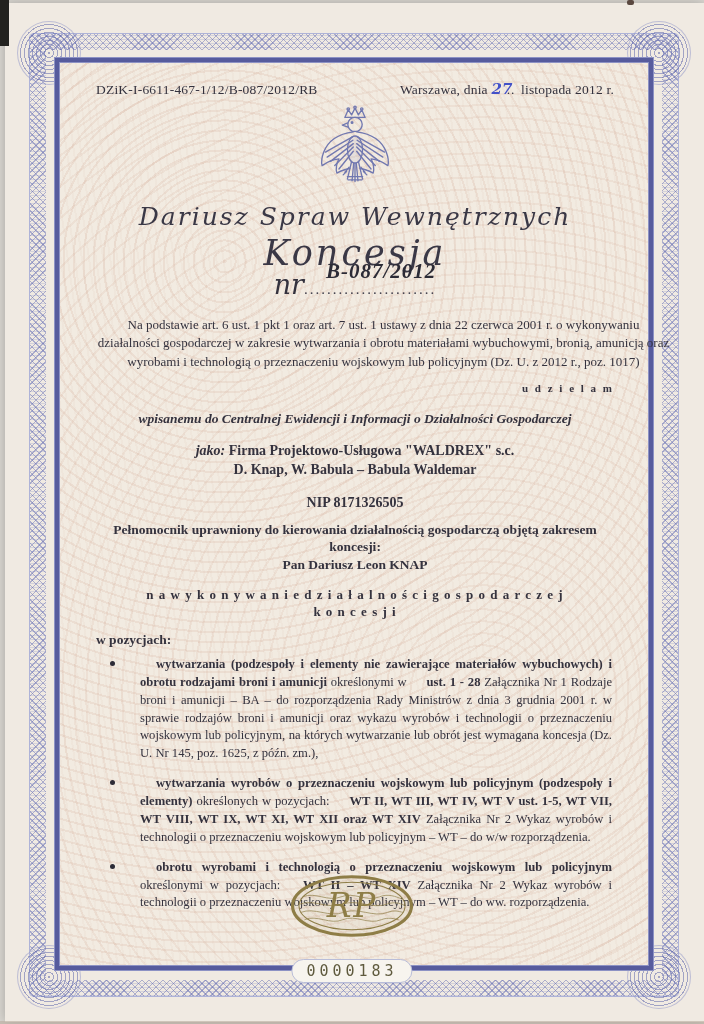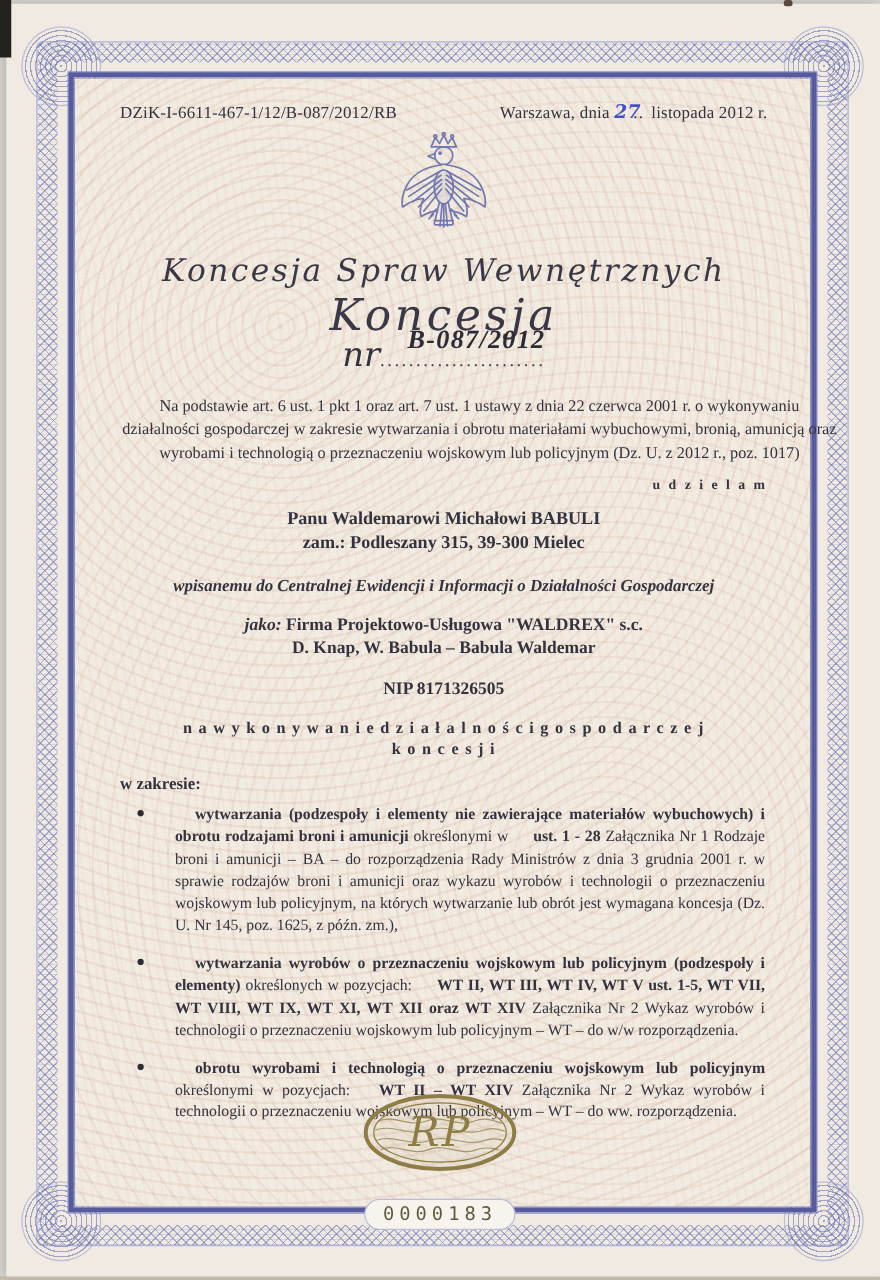--- a/index.html
+++ b/index.html
@@ -124,58 +124,58 @@
           <path d="M45,69.5 L45,91"></path>
           <path d="M46.5,69 L48.5,90"></path>
           <path d="M49,67 L54,88"></path>
         <path d="M36,85 L54,85"></path>
           <path d="M37,89 L53,89"></path>
         <path d="M38,74 L33,80 M35,79 L31,83"></path>
           <path d="M52,74 L57,80 M55,79 L59,83"></path>
       </svg>
     </div>
 
-    <div class="minister">Koncesja Spraw Wewnętrznych</div>
+    <div class="minister">Dariusz Spraw Wewnętrznych</div>
     <div class="title">Koncesja</div>
 
     <div class="nr-row">
       <span class="nr-label">nr</span>
       <span class="dot-field">
         <span>.......................</span>
         <span class="nr-value">B-087/2012</span>
       </span>
     </div>
 
     <div class="legal">Na podstawie art. 6 ust. 1 pkt 1 oraz art. 7 ust. 1 ustawy z dnia 22 czerwca 2001 r. o wykonywaniu działalności gospodarczej w zakresie wytwarzania i obrotu materiałami wybuchowymi, bronią, amunicją oraz wyrobami i technologią o przeznaczeniu wojskowym lub policyjnym (Dz. U. z 2012 r., poz. 1017)</div>
     <div class="udzielam">u d z i e l a m</div>
 
-    <div class="grantee">
-      <div>Panu  Waldemarowi Michałowi  BABULI</div>
-      <div>zam.: Podleszany 315, 39-300 Mielec</div>
-    </div>
 
     <div class="registry">wpisanemu do Centralnej Ewidencji i Informacji o Działalności Gospodarczej</div>
 
     <div class="company">
       <div>
         <span class="role">jako:</span>
         <span>Firma Projektowo-Usługowa "WALDREX" s.c.</span>
       </div>
       <div>D. Knap, W. Babula – Babula Waldemar</div>
     </div>
 
     <div class="nip">NIP  8171326505</div>
 
+    <div class="proxy">
+      <div>Pełnomocnik uprawniony do kierowania działalnością gospodarczą objętą zakresem koncesji:</div>
+      <div>Pan Dariusz Leon  KNAP</div>
+    </div>
 
     <div class="konc">
       <div>n a   w y k o n y w a n i e   d z i a ł a l n o ś c i   g o s p o d a r c z e j</div>
       <div>k o n c e s j i</div>
     </div>
 
-    <div class="scope-label">w zakresie:</div>
+    <div class="scope-label">w pozycjach:</div>
 
     <ul class="scope">
       <li>
         <span class="bdot"></span>
         <span class="b">wytwarzania (podzespoły i elementy nie zawierające materiałów wybuchowych) i obrotu rodzajami broni i amunicji</span><span> określonymi w </span><span class="b">ust. 1 - 28</span><span> Załącznika Nr 1 Rodzaje broni i amunicji – BA – do rozporządzenia Rady Ministrów z dnia 3 grudnia 2001 r. w sprawie rodzajów broni i amunicji oraz wykazu wyrobów i technologii o przeznaczeniu wojskowym lub policyjnym, na których wytwarzanie lub obrót jest wymagana koncesja (Dz. U. Nr 145, poz. 1625, z późn. zm.),</span>
       </li>
       <li>
         <span class="bdot"></span>
         <span class="b">wytwarzania wyrobów o przeznaczeniu wojskowym lub policyjnym (podzespoły i elementy)</span><span> określonych w pozycjach: </span><span class="b">WT II, WT III, WT IV, WT V ust. 1-5, WT VII, WT VIII, WT IX, WT XI, WT XII oraz WT XIV</span><span> Załącznika Nr 2 Wykaz wyrobów i technologii o przeznaczeniu wojskowym lub policyjnym – WT – do w/w rozporządzenia.</span>
       </li>

